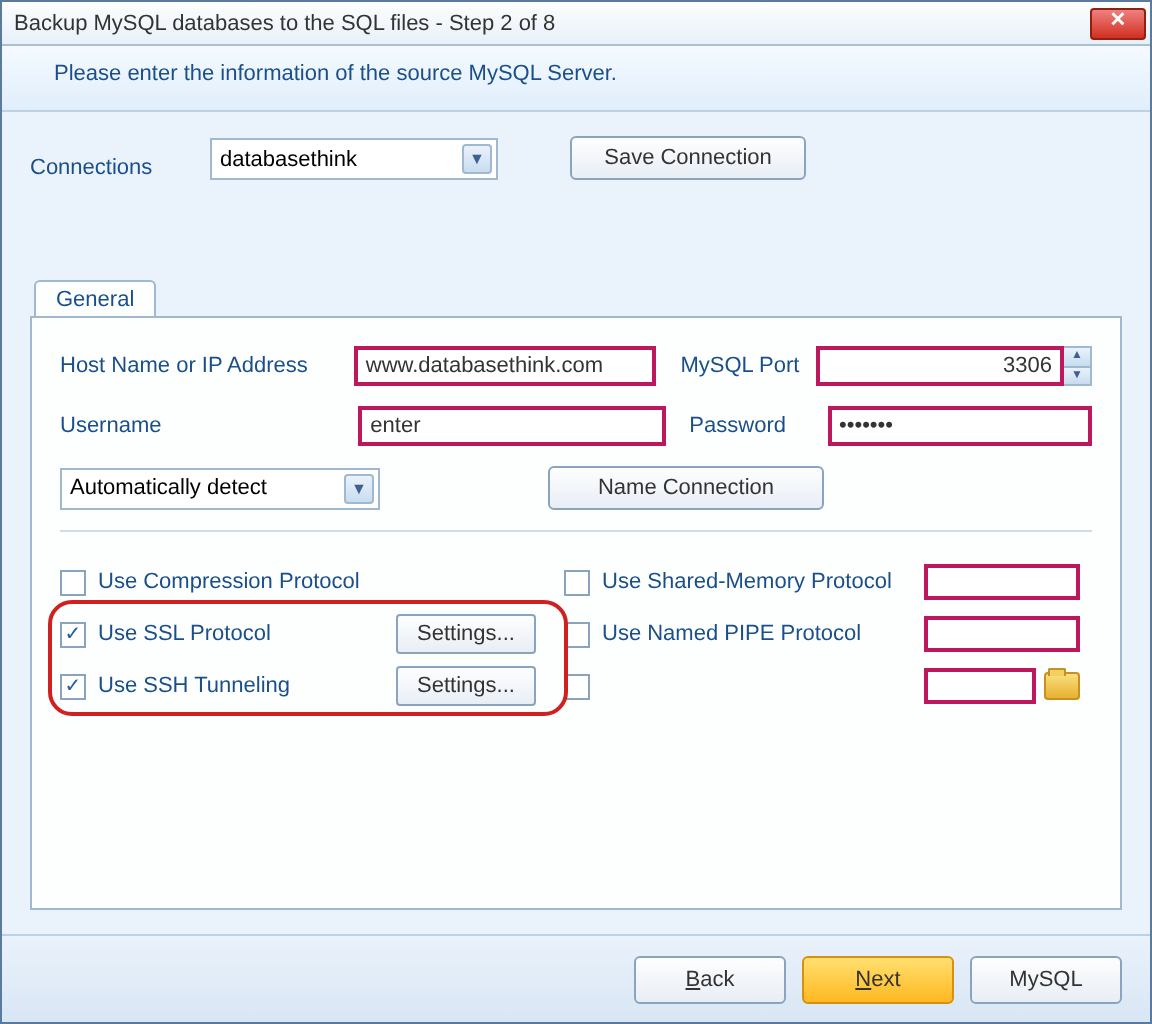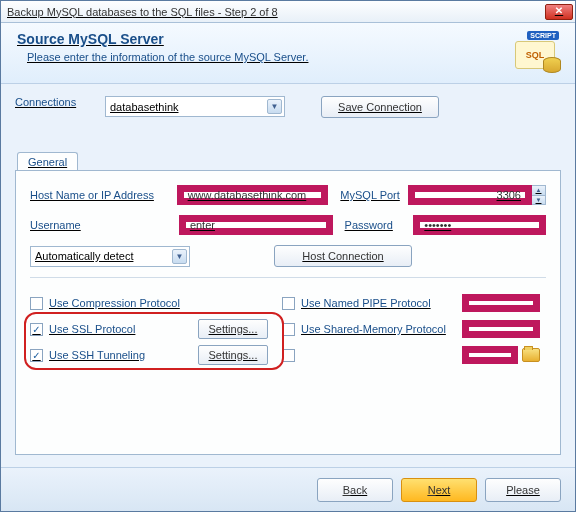--- a/index.html
+++ b/index.html
@@ -1,41 +1,41 @@
 <!DOCTYPE html>
 <html><head>
 <meta charset="utf-8">
 <style>
 * { box-sizing: border-box; font-family: Tahoma, Arial, sans-serif; font-size: 11px; }
 body { margin: 0; padding: 0; background: #fff; }
-.window { width: 576px; height: 512px; border: 1px solid #5a7aa0; background: #86efac; display: flex; flex-direction: column; text-decoration: underline; }
+.window { width: 576px; height: 512px; border: 1px solid #5a7aa0; background: #86efac; display: flex; flex-direction: column; }
 .titlebar { height: 22px; background: linear-gradient(#fdfeff, #e8f0f8); border-bottom: 1px solid #a9c0d8; display: flex; align-items: center; padding: 0 2px 0 6px; color: #333; }
 .titlebar-text { flex: 1; }
 .close-btn { width: 28px; height: 16px; background: linear-gradient(#f08080, #d03020); border: 1px solid #902010; border-radius: 2px; color: #fff; font-weight: bold; text-align: center; line-height: 12px; font-size: 10px; cursor: pointer; }
 .header { padding: 8px 16px 12px 16px; background: linear-gradient(#f5faff, #e0eefc); border-bottom: 1px solid #bcd0e6; display: flex; align-items: flex-start; }
 .header-left { flex: 1; }
 .header-title { color: #1a4f8a; font-size: 14px; font-weight: bold; margin-bottom: 4px; }
 .header-sub { color: #1a4f8a; font-size: 11px; padding-left: 10px; }
 .header-icon { width: 48px; height: 40px; position: relative; }
 .script-badge { position: absolute; top: 0; right: 0; background: #2060c0; color: #fff; font-size: 7px; font-weight: bold; padding: 1px 3px; border-radius: 2px; }
 .sql-icon { position: absolute; top: 10px; left: 4px; width: 40px; height: 28px; background: #fff7d0; border: 1px solid #d8c878; border-radius: 3px; display: flex; align-items: center; justify-content: center; color: #c06000; font-weight: bold; font-size: 9px; }
 .cylinder { position: absolute; bottom: -2px; right: -2px; width: 18px; height: 16px; background: linear-gradient(#f0d050, #d8a830); border-radius: 9px / 4px; border: 1px solid #b08820; }
 .body-area { flex: 1; background: #eaf2fb; padding: 12px 14px; display: flex; flex-direction: column; }
-.conn-row { display: flex; align-items: flex-start; gap: 8px; margin-bottom: 2px; }
+.conn-row { display: flex; align-items: flex-end; gap: 8px; margin-bottom: 18px; }
 .conn-label { color: #1a4f8a; width: 82px; }
 .dropdown { height: 21px; border: 1px solid #a0b8d0; background: #fff; display: flex; align-items: center; padding: 0 4px; position: relative; }
 .dropdown-arrow { position: absolute; right: 2px; top: 2px; width: 15px; height: 15px; background: linear-gradient(#eaf2fb,#c8dcf0); border: 1px solid #a0b8d0; border-radius: 2px; display: flex; align-items: center; justify-content: center; color: #406090; font-size: 8px; }
 .btn { height: 22px; padding: 0 12px; background: linear-gradient(#fefefe,#e8eef6); border: 1px solid #8aa4c0; border-radius: 3px; color: #333; cursor: pointer; display: inline-flex; align-items: center; justify-content: center; }
 .tab-strip { display: flex; margin-bottom: -1px; padding-left: 2px; }
 .tab { padding: 3px 10px; border: 1px solid #a0b8d0; border-bottom: none; background: #fdfefe; border-radius: 3px 3px 0 0; color: #1a4f8a; margin-top: 32px; }
 .panel { border: 1px solid #a0b8d0; background: #fdfefe; flex: 1; padding: 14px 14px; }
 .form-row { display: flex; align-items: center; margin-bottom: 10px; }
 .form-label { color: #1a4f8a; width: 156px; }
 .form-label2 { color: #1a4f8a; width: 72px; margin-left: 12px; }
-.input { height: 20px; border: 7px solid #be185d; background: #fff; padding: 0 4px; display: flex; align-items: center; color: #333; }
+.input { height: 20px; border: 2px solid #be185d; background: #fff; padding: 0 4px; display: flex; align-items: center; color: #333; }
 .input.right { justify-content: flex-end; }
 .spinner { display: flex; flex-direction: column; width: 14px; height: 20px; border: 1px solid #a0b8d0; border-left: none; }
 .spin-btn { flex: 1; background: linear-gradient(#eaf2fb,#c8dcf0); display: flex; align-items: center; justify-content: center; font-size: 6px; color: #406090; cursor: pointer; }
 .spin-btn:first-child { border-bottom: 1px solid #a0b8d0; }
 .sec-divider { border-top: 1px solid #d0dce8; margin: 8px 0 12px 0; }
 .check-row { display: flex; align-items: center; height: 26px; }
 .checkbox { width: 13px; height: 13px; border: 1px solid #8aa4c0; background: #fff; margin-right: 6px; display: flex; align-items: center; justify-content: center; font-size: 10px; color: #2060a0; cursor: pointer; }
 .check-label { color: #1a4f8a; }
 .mini-btn { width: 70px; height: 20px; background: linear-gradient(#fefefe,#e8eef6); border: 1px solid #8aa4c0; border-radius: 2px; color: #333; cursor: pointer; display: flex; align-items: center; justify-content: center; font-size: 11px; }
 .highlight-box { position: absolute; border: 2px solid #d02020; border-radius: 12px; pointer-events: none; }
@@ -52,34 +52,28 @@
 <body>
 
 <div class="window">
   <div class="titlebar">
     <span class="titlebar-text">Backup MySQL databases to the SQL files - Step 2 of 8</span>
     <div class="close-btn">✕</div>
   </div>
 
   <div class="header">
     <div class="header-left">
-      <div class="header-title">Source MySQL Server</div>
       <div class="header-sub">Please enter the information of the source MySQL Server.</div>
-    </div>
-    <div class="header-icon">
-      <div class="script-badge">SCRIPT</div>
-      <div class="sql-icon">SQL</div>
-      <div class="cylinder"></div>
     </div>
   </div>
 
   <div class="body-area">
     <div class="conn-row">
       <span class="conn-label">Connections</span>
-      <div class="dropdown" style="width:180px">
+      <div class="dropdown" style="width:144px">
         <span>databasethink</span>
         <div class="dropdown-arrow">▼</div>
       </div>
       <div style="width:20px"></div>
       <div class="btn" style="width:118px">Save Connection</div>
     </div>
 
     <div class="tab-strip">
       <div class="tab">General</div>
     </div>
@@ -104,21 +98,21 @@
         <span class="form-label2">Password</span>
         <div class="input" style="width:138px">•••••••</div>
       </div>
 
       <div class="form-row">
         <div class="dropdown" style="width:160px">
           <span>Automatically detect</span>
           <div class="dropdown-arrow">▼</div>
         </div>
         <div style="width:84px"></div>
-        <div class="btn" style="width:138px">Host Connection</div>
+        <div class="btn" style="width:138px">Name Connection</div>
       </div>
 
       <div class="sec-divider"></div>
 
       <div class="proto-grid">
         <div class="proto-col" style="width:168px">
           <div class="check-row">
             <div class="checkbox"></div>
             <span class="check-label">Use Compression Protocol</span>
           </div>
@@ -136,25 +130,25 @@
           <div class="check-row">
               <div class="mini-btn">Settings...</div>
             </div>
           <div class="check-row">
               <div class="mini-btn">Settings...</div>
             </div>
         </div>
         <div class="proto-col" style="width:180px">
           <div class="check-row">
             <div class="checkbox"></div>
-            <span class="check-label">Use Named PIPE Protocol</span>
+            <span class="check-label">Use Shared-Memory Protocol</span>
           </div>
           <div class="check-row">
             <div class="checkbox"></div>
-            <span class="check-label">Use Shared-Memory Protocol</span>
+            <span class="check-label">Use Named PIPE Protocol</span>
           </div>
           <div class="check-row">
             <div class="checkbox"></div>
           </div>
         </div>
         <div class="proto-col" style="flex:1">
           <div class="check-row">
               <div class="input" style="width:78px;height:18px"></div>
             </div>
           <div class="check-row">
@@ -172,15 +166,15 @@
 
   <div class="footer">
     <div class="footer-btn">
         <span class="underline">B</span>
         <span>ack</span>
       </div>
     <div class="footer-btn primary">
         <span class="underline">N</span>
         <span>ext</span>
       </div>
-    <div class="footer-btn">Please</div>
+    <div class="footer-btn">MySQL</div>
   </div>
 </div>
 
 </body></html>

